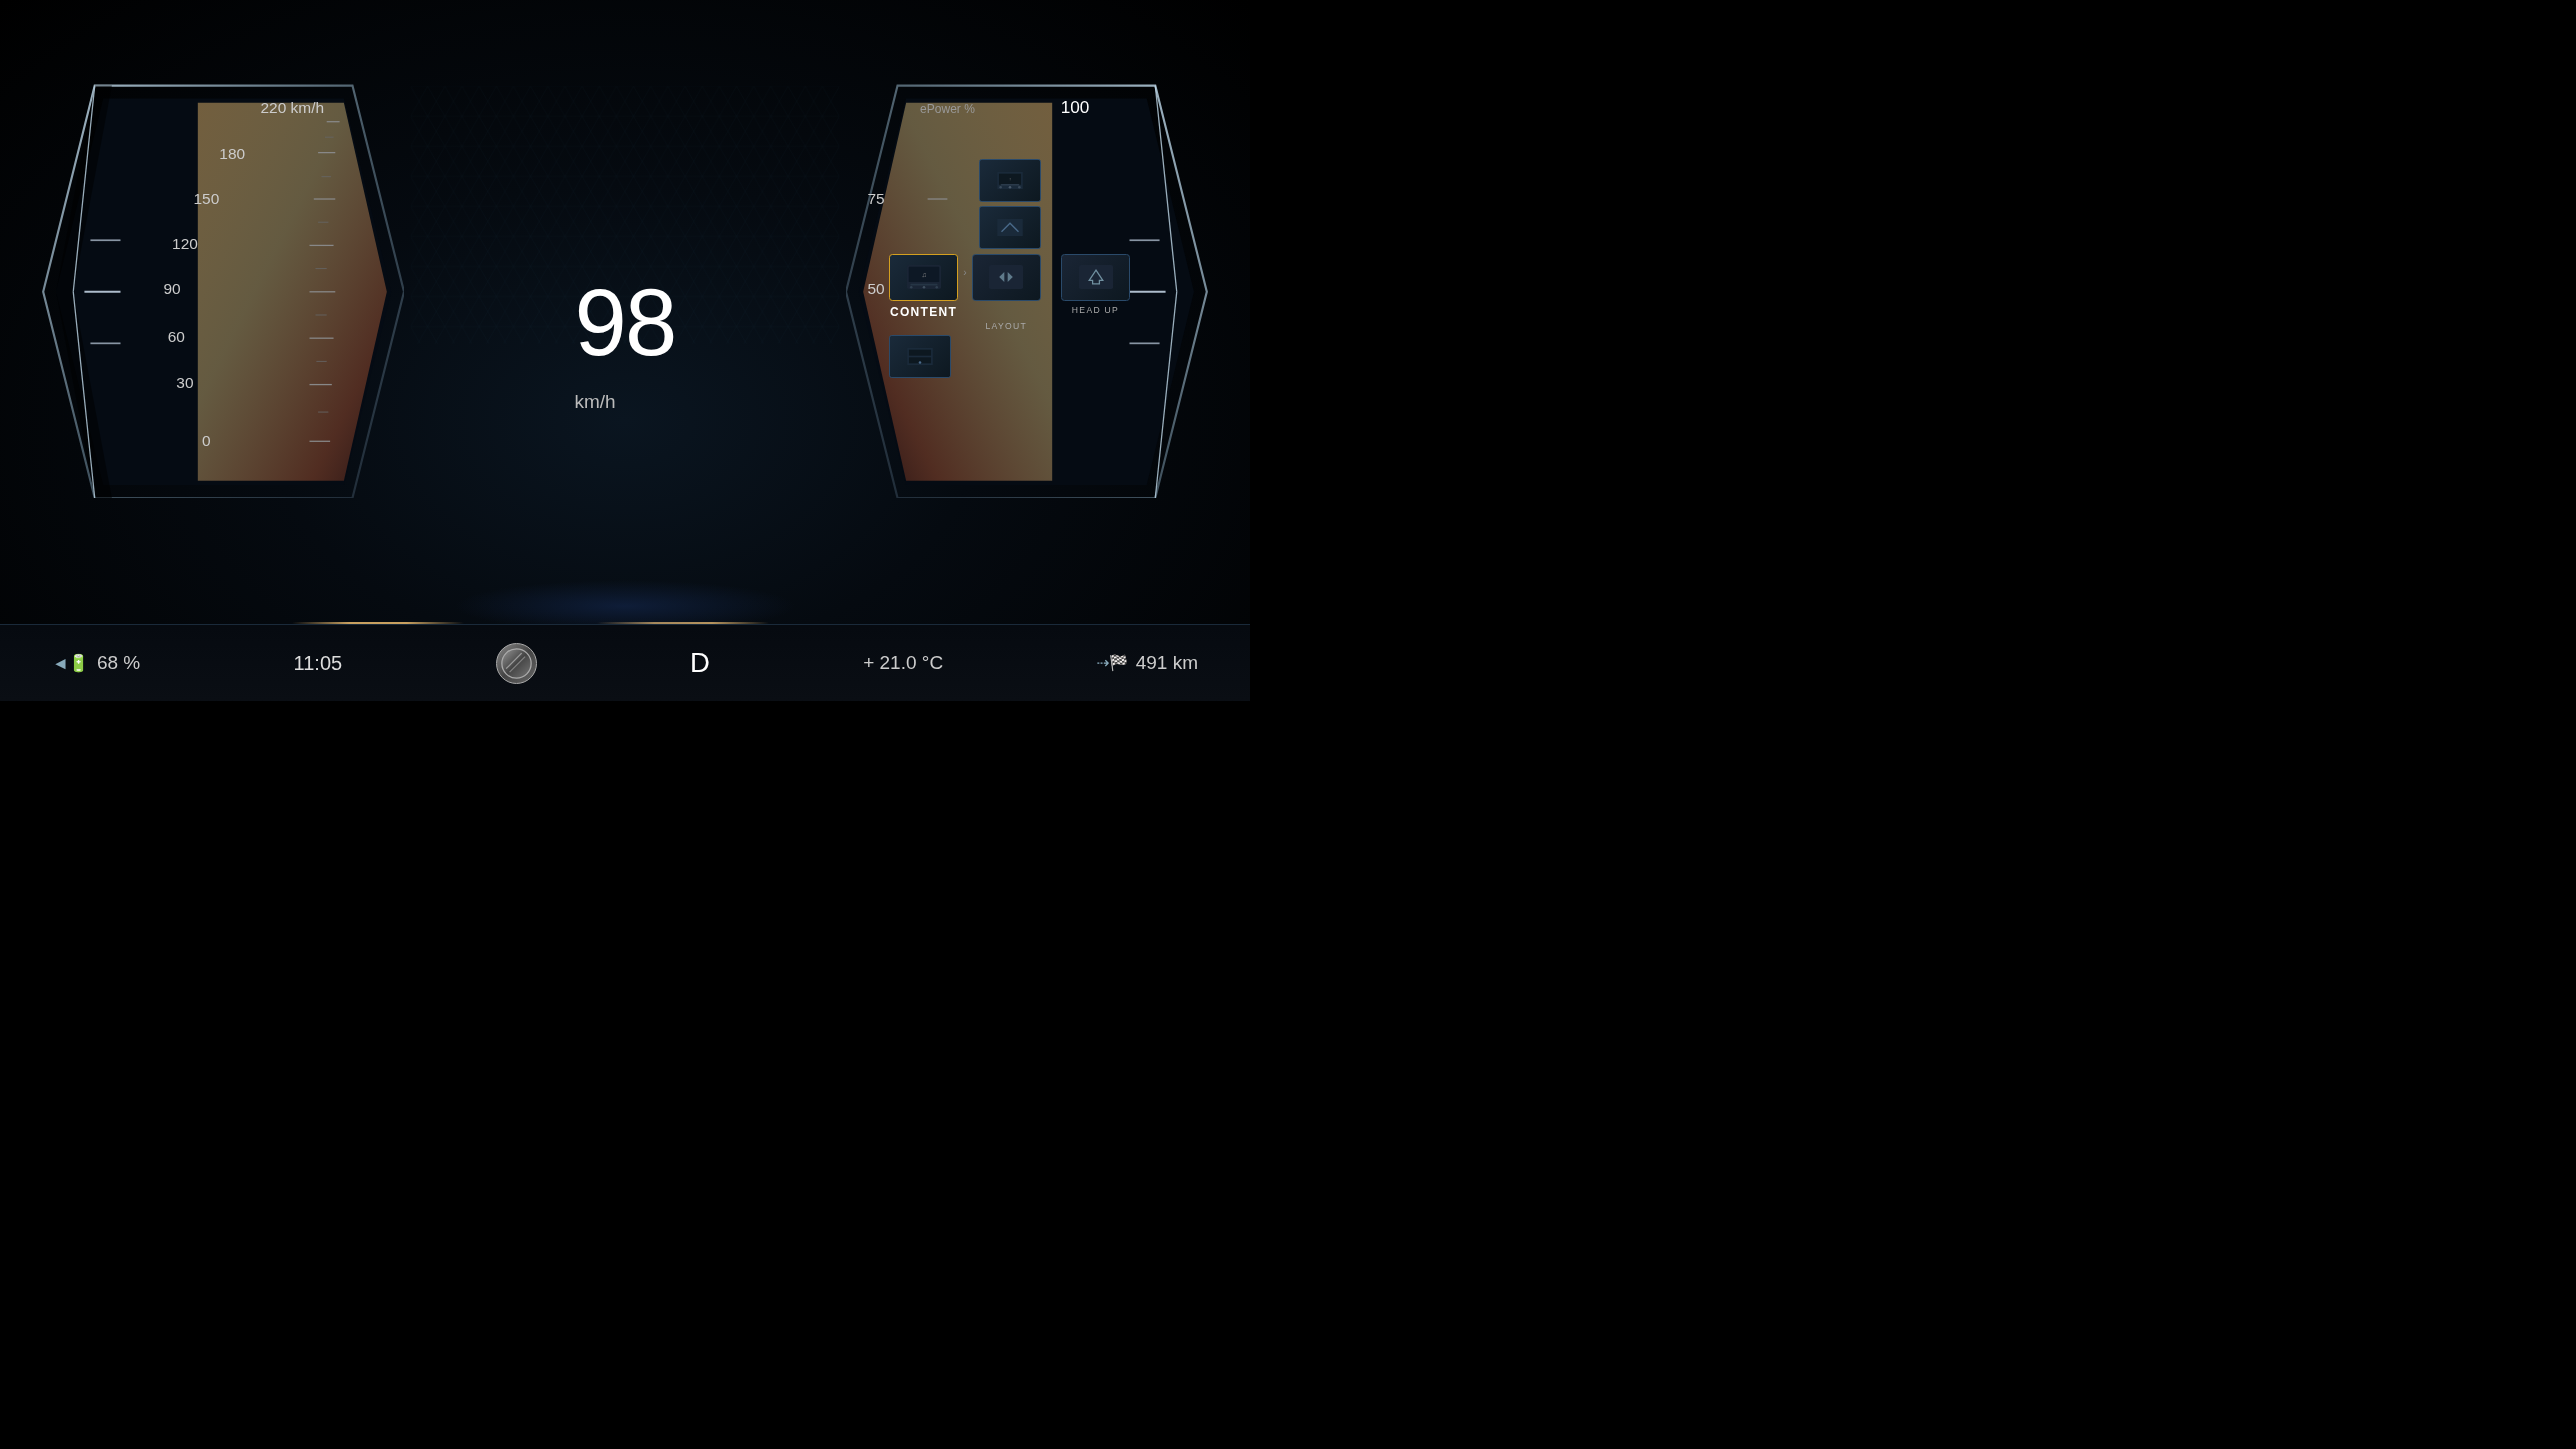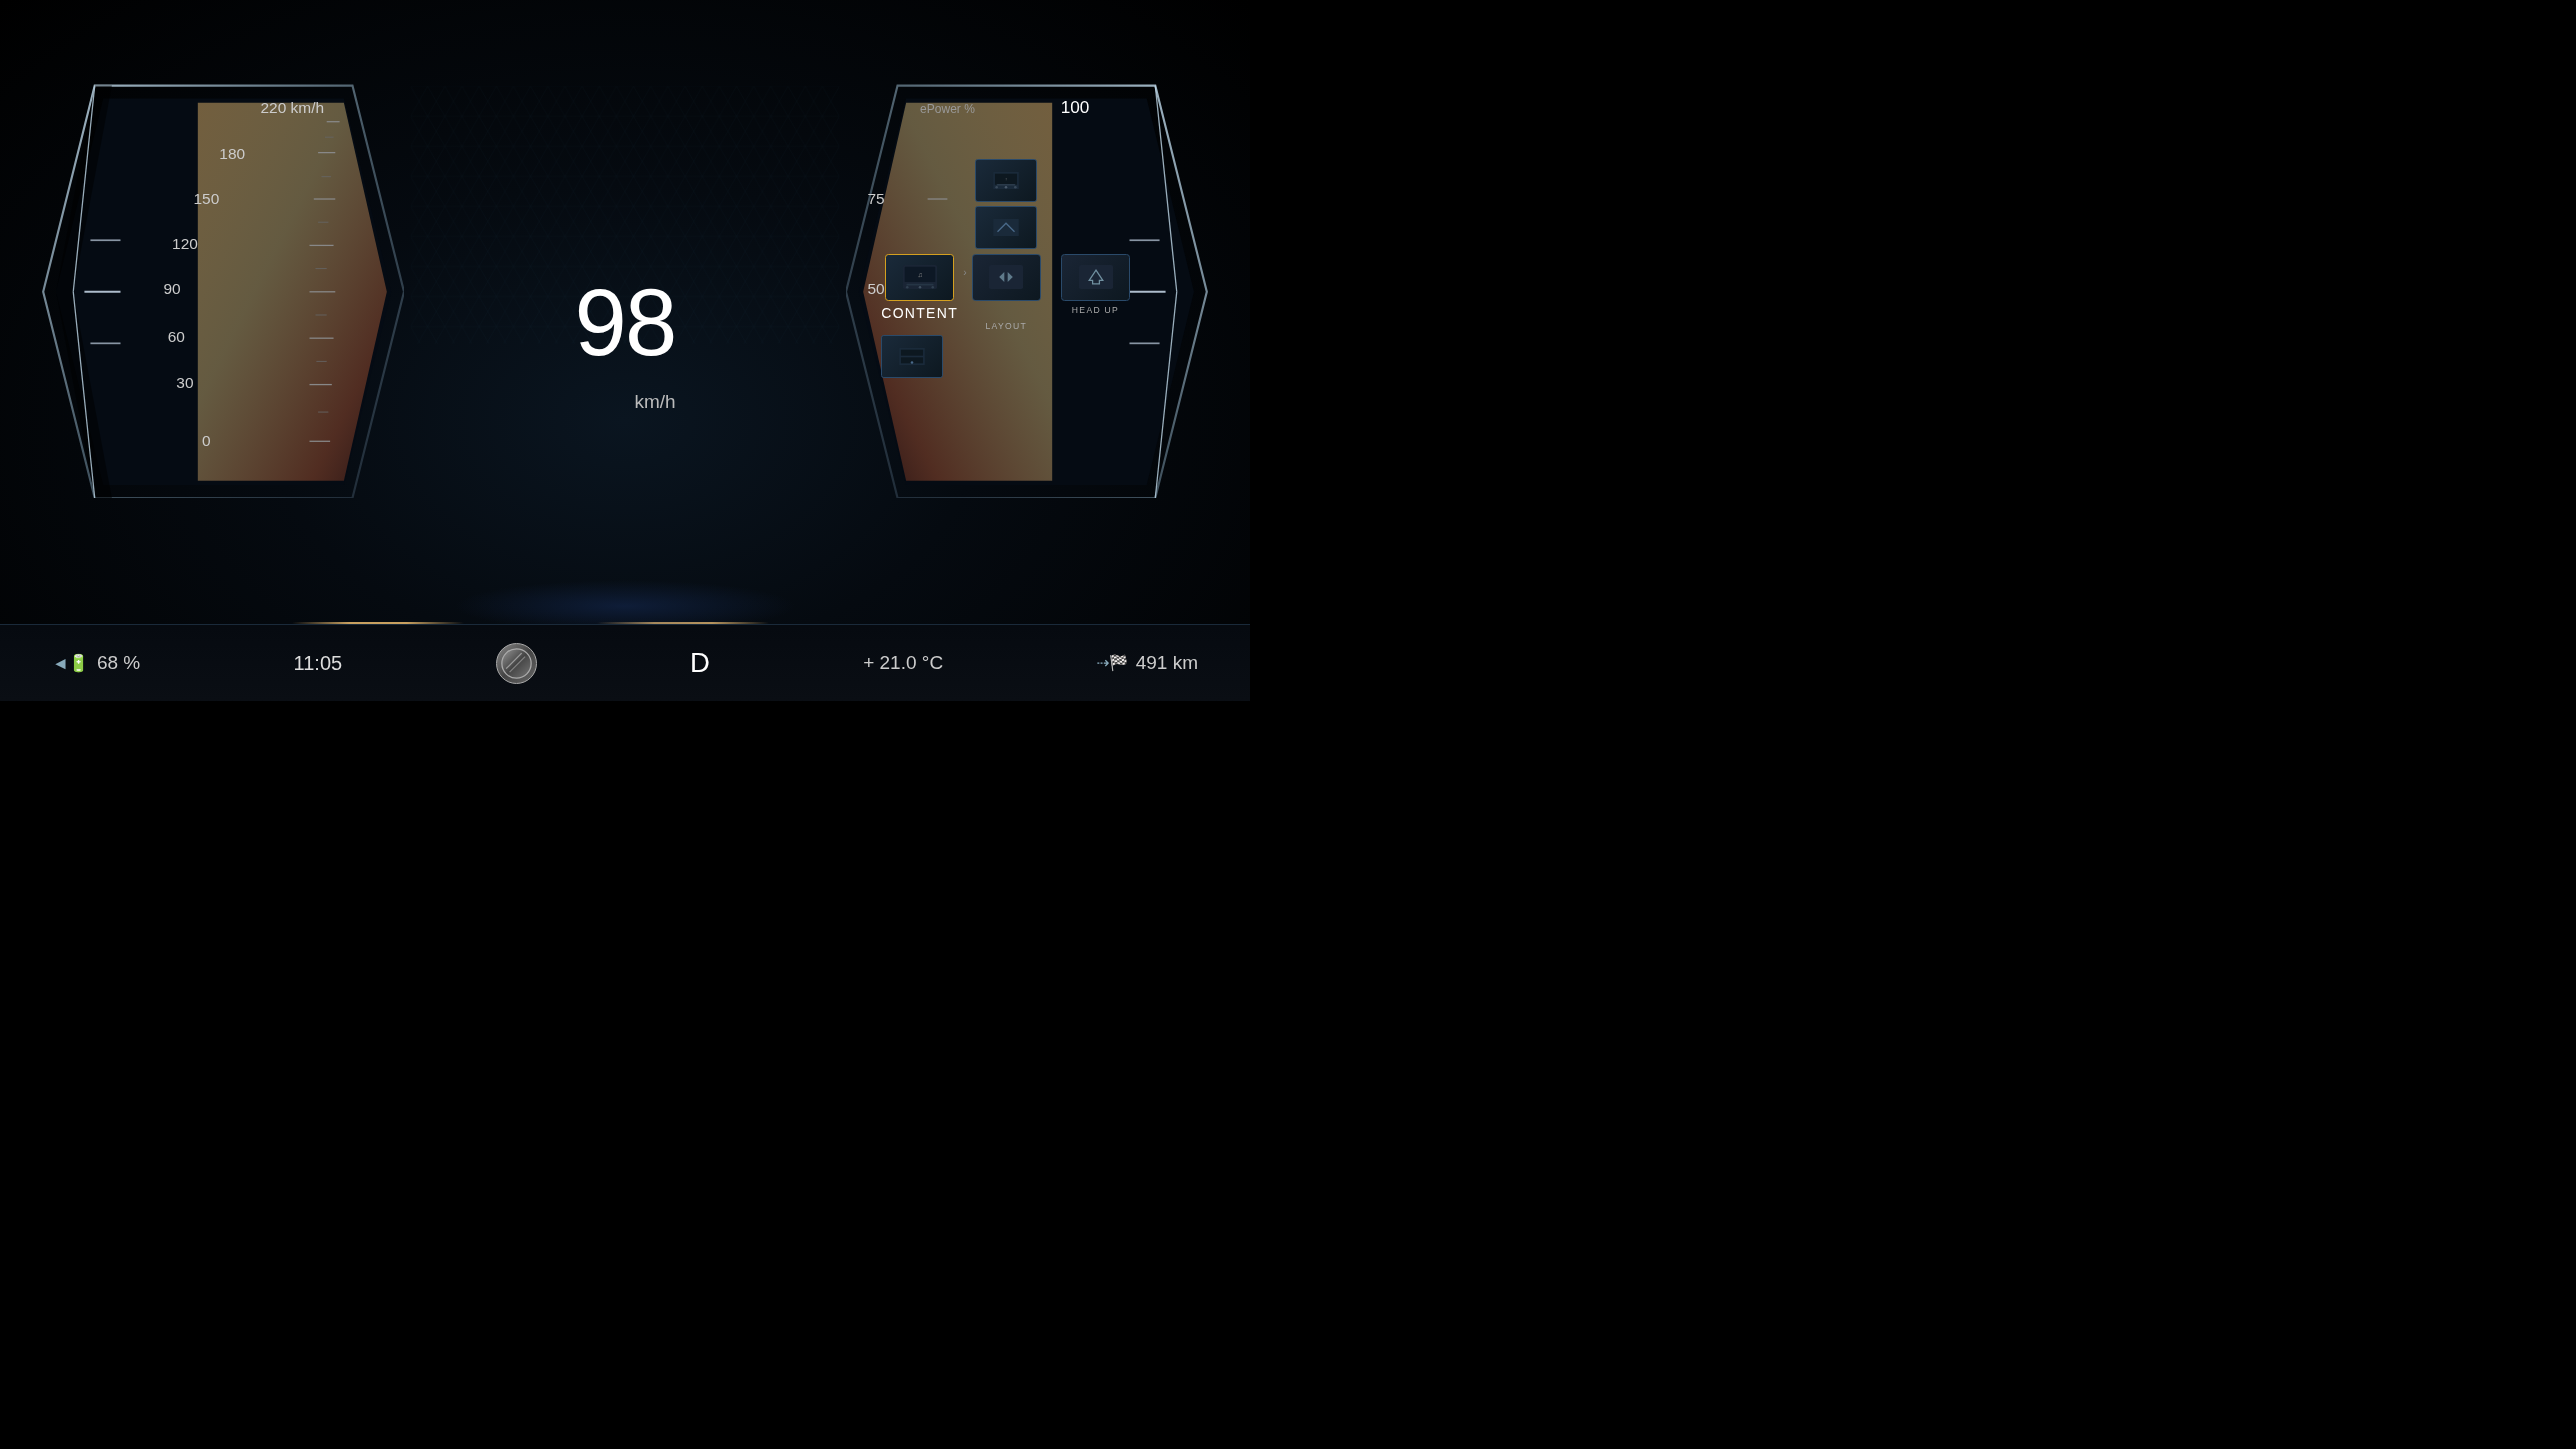--- a/index.html
+++ b/index.html
@@ -33,21 +33,21 @@
       height: 258px;
       opacity: 0.15;
     }
 
     
     .center-display {
       position: absolute;
       top: 50%;
       left: 50%;
       transform: translate(-50%, -55%);
-      text-align: right;
+      text-align: left;
       z-index: 10;
     }
 
     .speed-value {
       font-size: 94px;
       font-weight: 200;
       color: #fff;
       line-height: 1;
       letter-spacing: -1.7px;
     }
@@ -307,21 +307,21 @@
           <svg width="34" height="24" viewBox="0 0 40 28">
             <rect width="40" height="28" fill="#1a2535" rx="2"></rect>
             <rect x="2" y="2" width="36" height="18" fill="#0d1825" rx="1"></rect>
             <text x="20" y="14" text-anchor="middle" font-size="8" fill="#888">♫</text>
             <rect x="4" y="22" width="32" height="2" fill="#253545" rx="1"></rect>
             <circle cx="5" cy="26" r="1.5" fill="#304050"></circle>
             <circle cx="20" cy="26" r="1.5" fill="#405060"></circle>
             <circle cx="35" cy="26" r="1.5" fill="#304050"></circle>
           </svg>
         </div>
-        <span style="font-size:14px; color:#fff; letter-spacing:1.3px; font-weight:400;">CONTENT</span>
+        <span style="font-size:12px; color:#fff; letter-spacing:1.3px; font-weight:700;">CONTENT</span>
       </div>
 
       <div style="display:flex; align-items:center; padding-top:13px; color:#888; font-size:10.3px;">›</div>
 
       <div style="display:flex; flex-direction:column; align-items:center; gap:20px;">
         <div style="width:69px; height:47px; background:linear-gradient(135deg,#1a2535,#0d1820); border:0.9px solid #2a4a6a; border-radius:3.4px; display:flex; align-items:center; justify-content:center;">
           <svg width="34" height="24" viewBox="0 0 40 28">
             <rect width="40" height="28" fill="#1a2535" rx="2"></rect>
 
             <polygon points="12,14 18,8 18,20" fill="#7090a0" opacity="0.8"></polygon>

